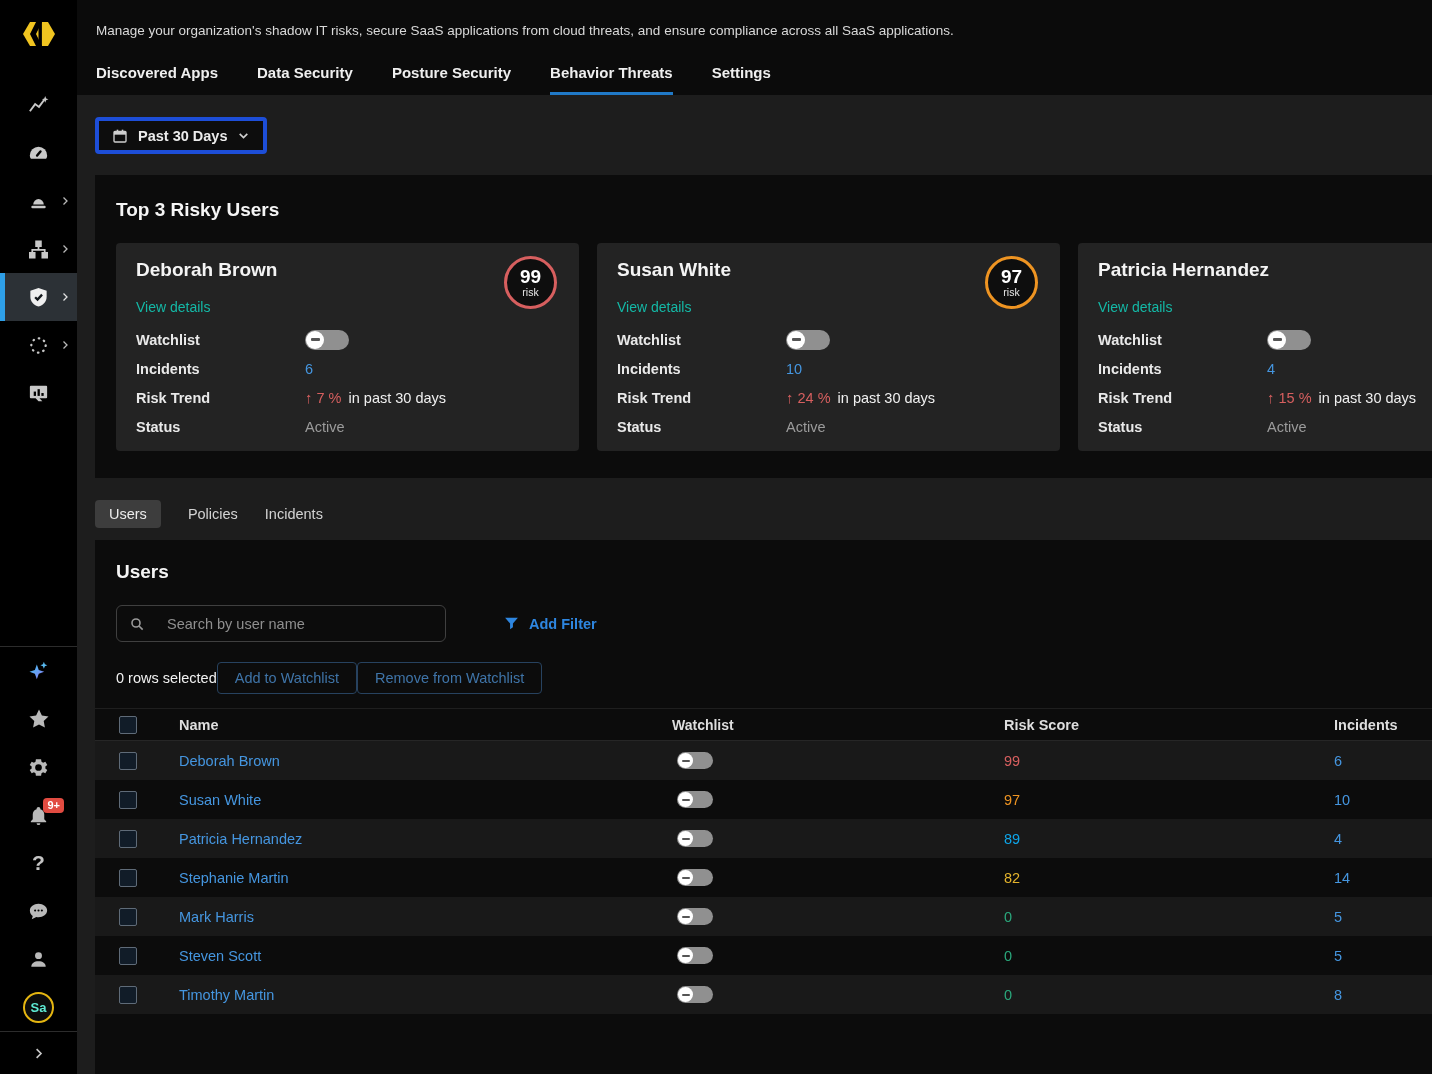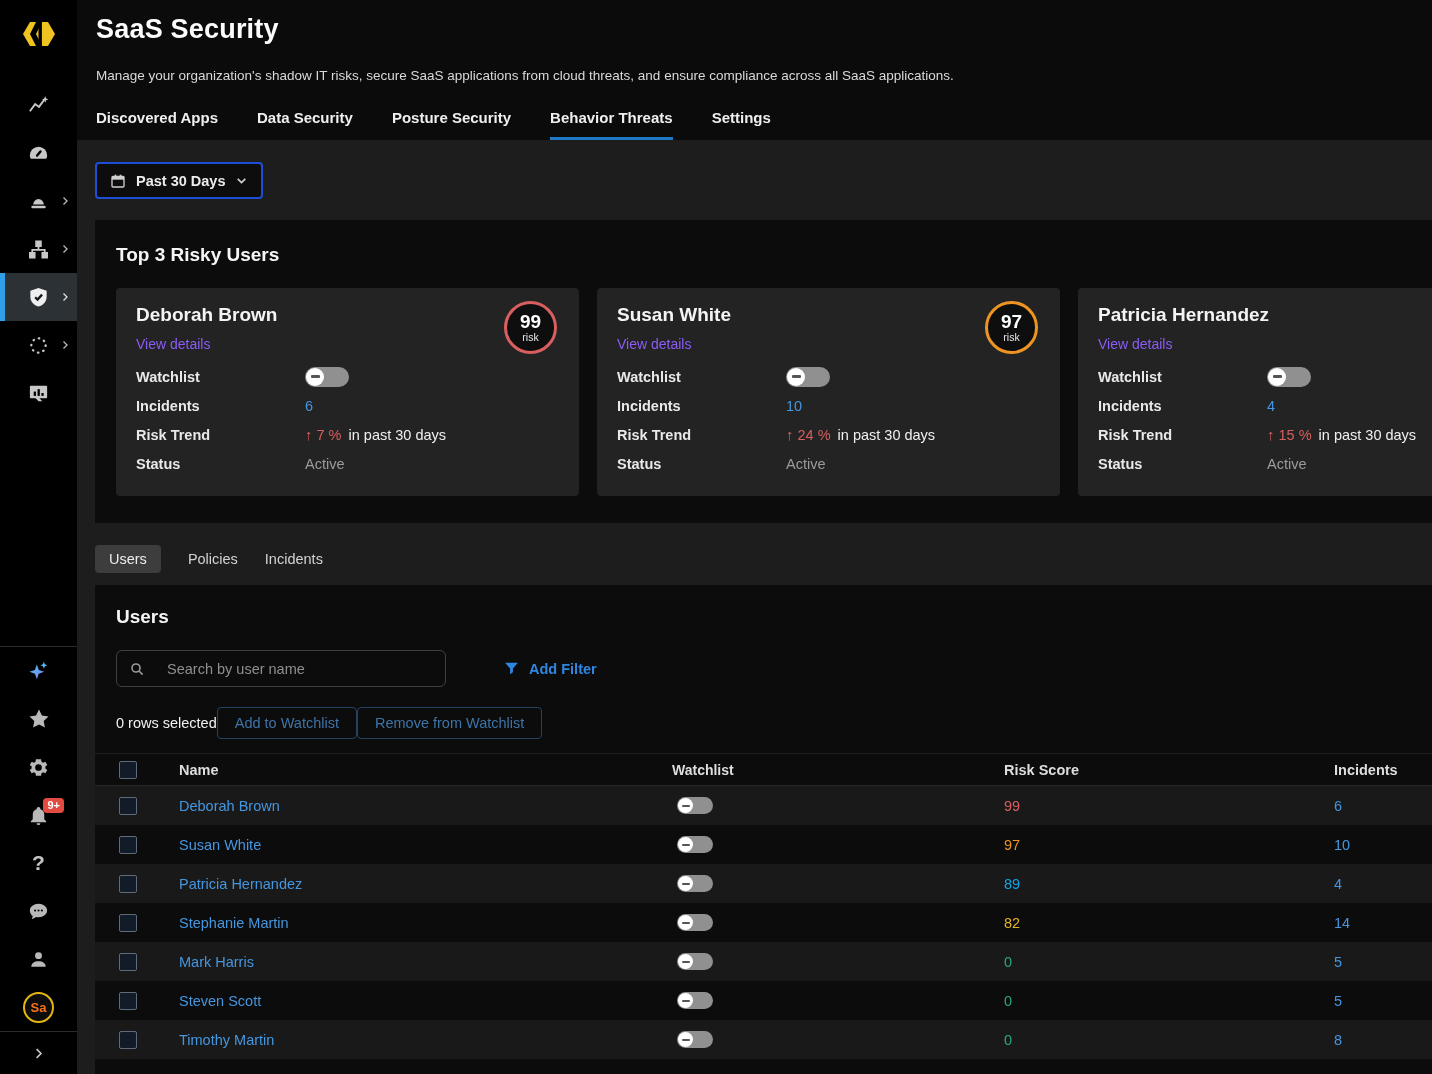--- a/index.html
+++ b/index.html
@@ -28,56 +28,56 @@
   .nav-chevron { position:absolute; right:6px; top:50%; transform:translateY(-50%); }
   .sidebar-spacer { flex:1; }
   .sidebar-divider { width:77px; height:1px; background:#2c2c2c; }
   .badge-9 {
     position:absolute; top:7px; right:13px; background:#e14b41; color:#fff;
     font-size:11px; font-weight:700; border-radius:4px; padding:1px 4px; line-height:13px;
   }
   .help-glyph { font-size:21px; font-weight:700; color:#c4c4c4; }
   .avatar-sa {
     width:31px; height:31px; border-radius:50%; border:2px solid #e5b611;
-    background:#0c0c0c; color:#f97316; font-size:13px; font-weight:600;
+    background:#0c0c0c; color:#5eead4; font-size:13px; font-weight:600;
     display:flex; align-items:center; justify-content:center;
   }
   .expand-item { width:77px; height:42px; display:flex; align-items:center; justify-content:center; cursor:pointer; }
 
   
   .main { flex:1; display:flex; flex-direction:column; height:1074px; overflow:hidden; }
   .page-header { background:#0b0b0b; padding-left:19px; }
   .page-title { font-size:27px; font-weight:600; color:#fcfcfc; padding-top:14px; letter-spacing:.2px; }
   .page-desc { margin-top:23px; font-size:13.5px; color:#d9d9d9; }
   .main-tabs { display:flex; gap:39px; margin-top:26px; }
   .main-tab {
     font-size:15px; font-weight:600; color:#efefef; padding-bottom:11px;
     border-bottom:3px solid transparent; cursor:pointer;
   }
   .main-tab.active { border-bottom-color:#2079c7; }
 
   .content { flex:1; background:#1d1d1d; padding-left:18px; overflow:hidden; display:flex; flex-direction:column; }
 
   .time-filter {
     margin-top:22px; display:inline-flex; align-items:center; gap:10px;
-    background:#0d0d0d; border:2px solid #1d4ed8; border-radius:4px;
+    background:#0d0d0d; border:4px solid #1d4ed8; border-radius:4px;
     height:37px; padding:0 13px; width:max-content; cursor:pointer;
     font-size:14.5px; font-weight:600; color:#ececec;
   }
 
   
   .risky-panel { margin-top:21px; background:#0c0c0c; padding:24px 0 27px 21px; overflow:hidden; }
   .panel-title { font-size:19px; font-weight:600; color:#f5f5f5; }
   .cards-row { display:flex; gap:18px; margin-top:22px; width:max-content; }
   .risk-card {
     width:463px; height:208px; background:#232323; border-radius:4px;
     padding:16px 20px; position:relative;
   }
   .card-name { font-size:19px; font-weight:600; color:#f4f4f4; }
-  .view-details { display:inline-block; margin-top:10px; font-size:14px; color:#8b5cf6; cursor:pointer; text-decoration:none; }
+  .view-details { display:inline-block; margin-top:18px; font-size:14px; color:#14b8a6; cursor:pointer; text-decoration:none; }
   .risk-badge {
     position:absolute; top:13px; right:22px; width:53px; height:53px; border-radius:50%;
     border:3px solid #d75f5f; background:#0e0e0e;
     display:flex; flex-direction:column; align-items:center; justify-content:center;
   }
   .risk-badge .num { font-size:19px; font-weight:700; color:#fff; line-height:19px; }
   .risk-badge .lbl { font-size:10.5px; color:#e8e8e8; line-height:12px; }
   .card-info { margin-top:9px; }
   .info-row { display:flex; align-items:center; height:29px; font-size:14.5px; }
   .info-label { width:169px; font-weight:600; color:#e9e9e9; }
@@ -269,21 +269,20 @@
   <div class="expand-item">
     <svg width="15" height="15" viewBox="0 0 24 24" fill="none" stroke="#c8c8c8" stroke-width="2.6">
         <polyline points="9,5 16,12 9,19"></polyline>
       </svg>
   </div>
 </div>
 
 <div class="main">
 
   <div class="page-header">
-    <div class="page-title">SaaS Security</div>
     <div class="page-desc">Manage your organization's shadow IT risks, secure SaaS applications from cloud threats, and ensure compliance across all SaaS applications.</div>
     <div class="main-tabs">
       <div class="main-tab">Discovered Apps</div>
       <div class="main-tab">Data Security</div>
       <div class="main-tab">Posture Security</div>
       <div class="main-tab active">Behavior Threats</div>
       <div class="main-tab">Settings</div>
     </div>
   </div>
 

